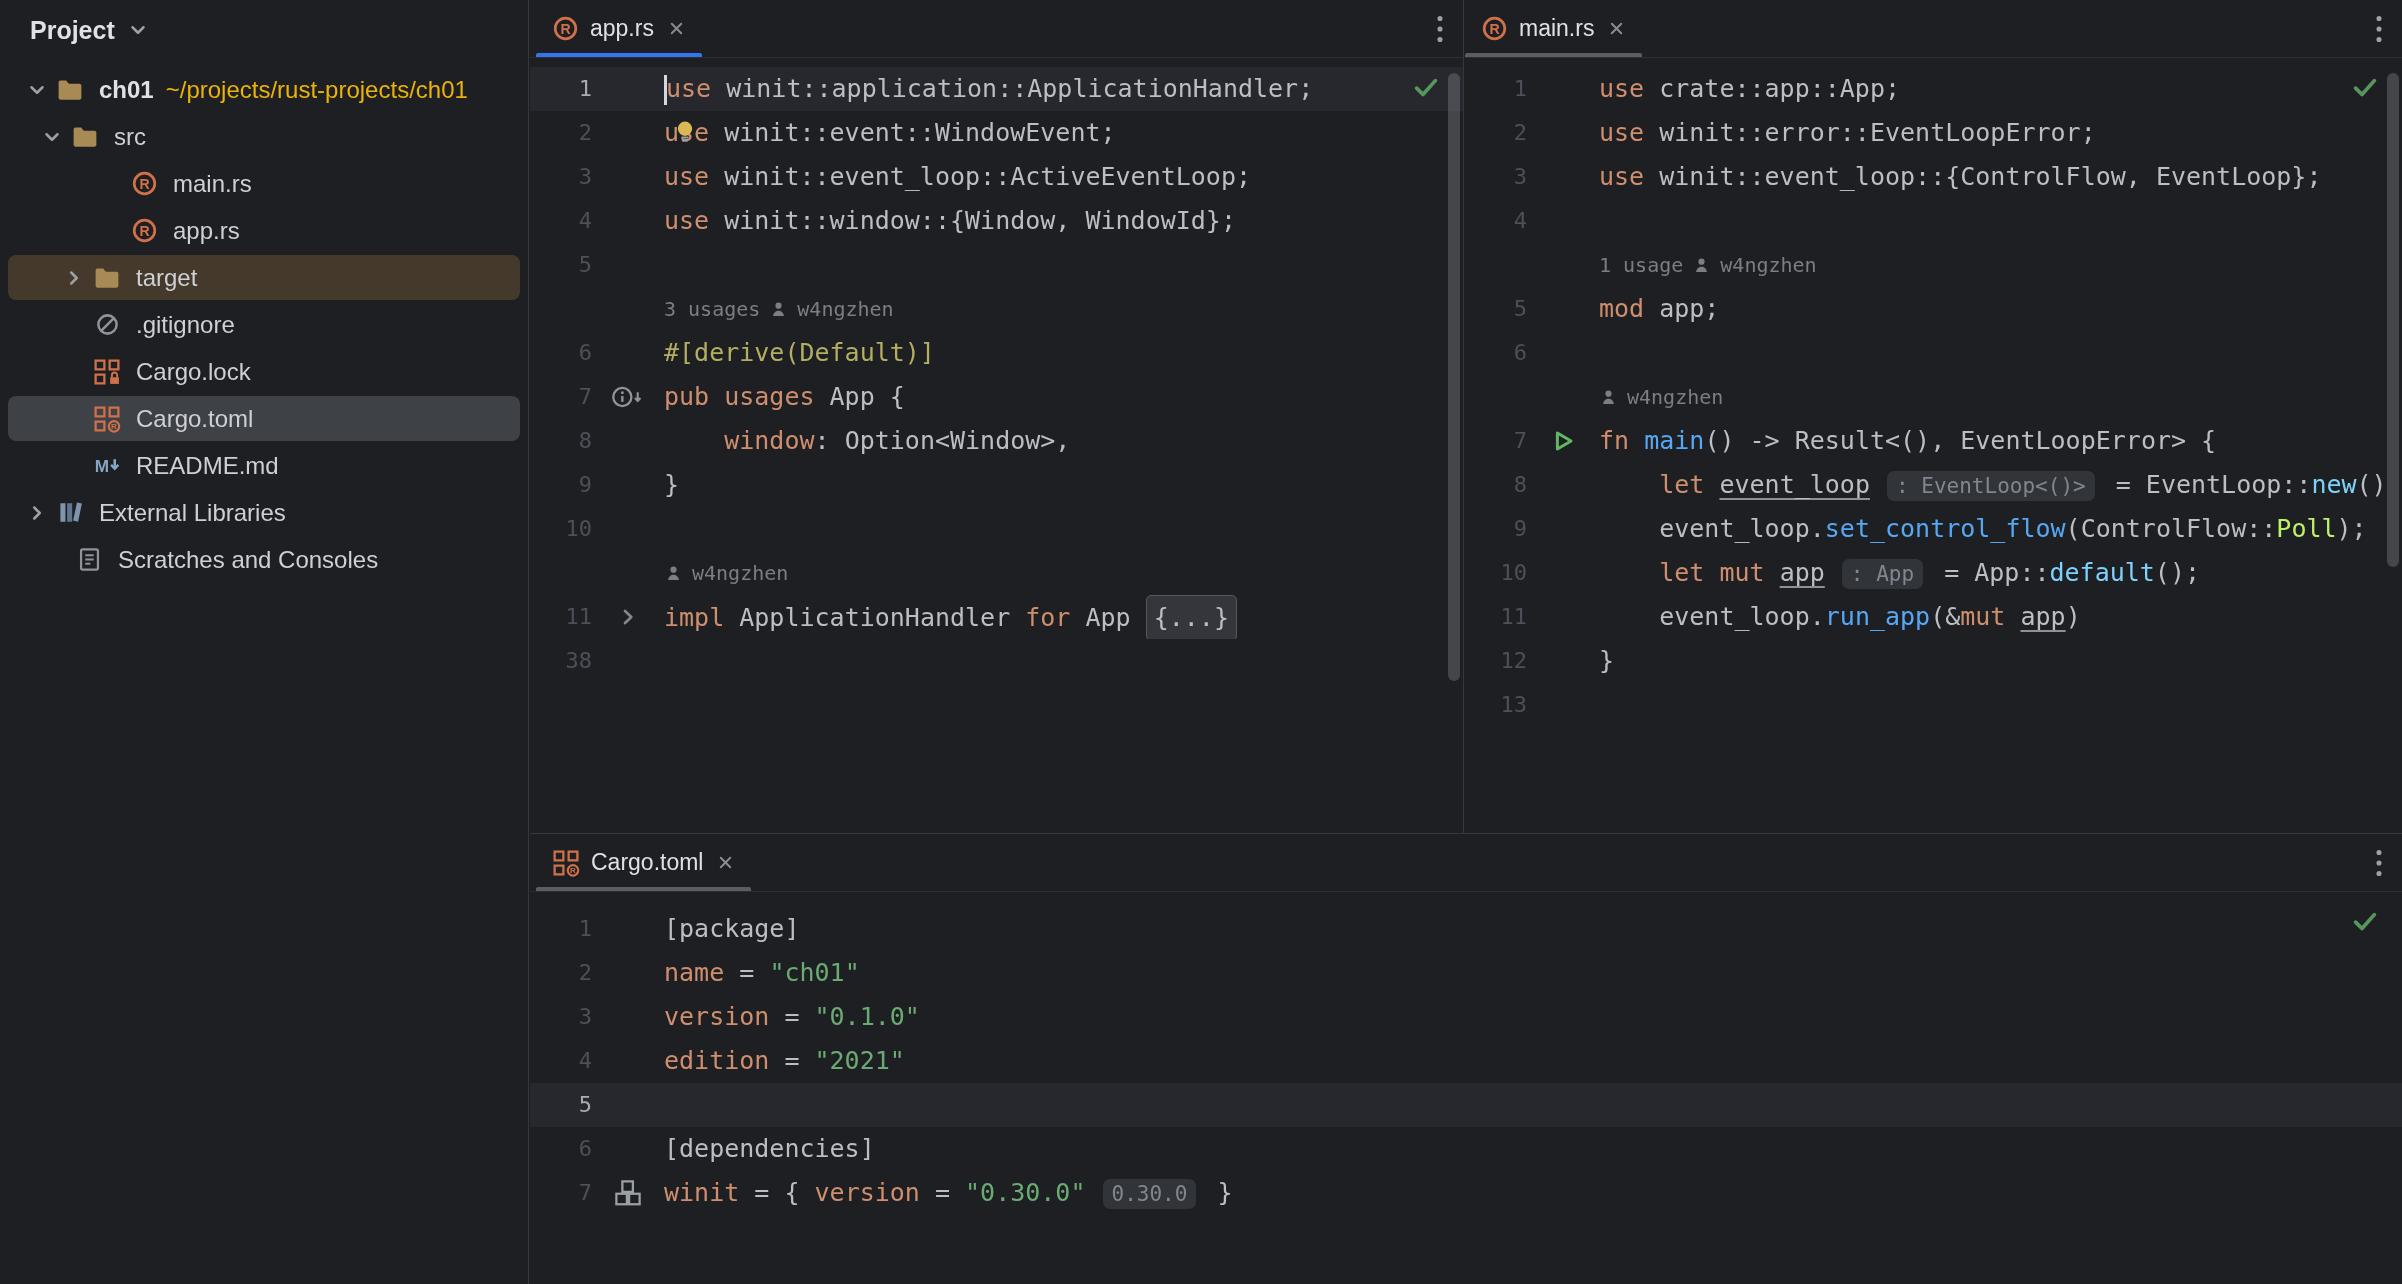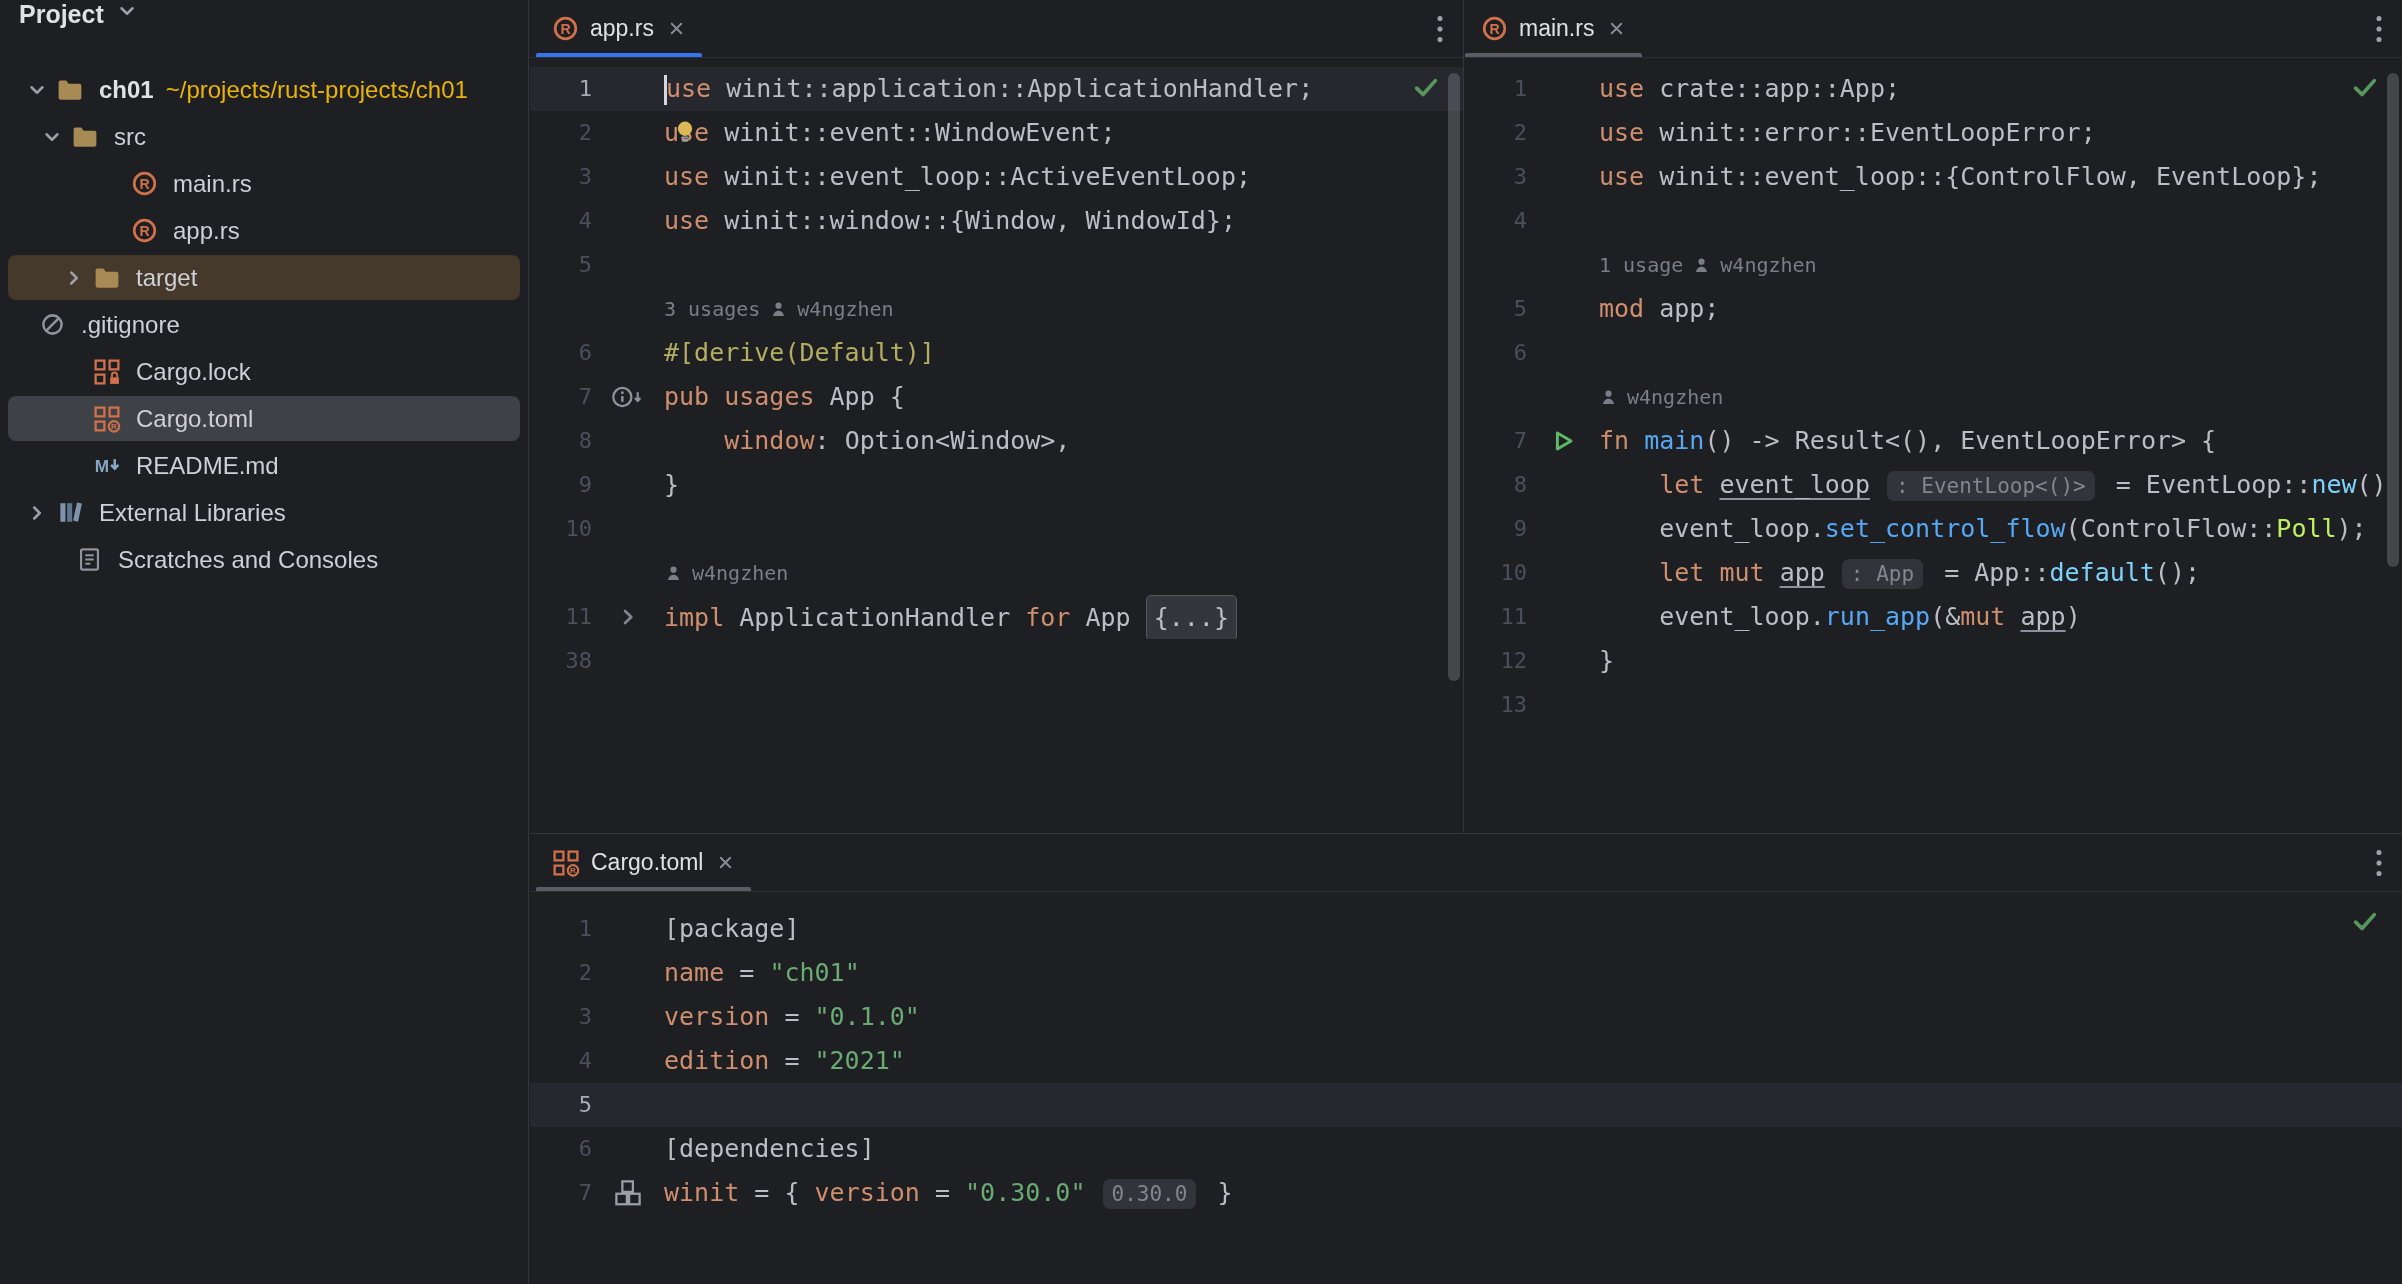--- a/index.html
+++ b/index.html
@@ -2,21 +2,21 @@
 <html><head>
 <meta charset="utf-8">
 <style>
   *{margin:0;padding:0;box-sizing:border-box}
   html,body{width:2402px;height:1284px;overflow:hidden;background:#1e1f22}
   body{font-family:"Liberation Sans",sans-serif;color:#bcbec4;position:relative}
   .app{position:absolute;inset:0;background:#1e1f22}
 
   
   .project-panel{position:absolute;left:0;top:0;bottom:0;width:529px;background:#1e1f22;border-right:1px solid #35373b}
-  .panel-header{height:60px;display:flex;align-items:flex-start;gap:12px;padding-left:19px}
+  .panel-header{height:60px;display:flex;align-items:center;gap:12px;padding-left:30px}
   .panel-title{font-size:25px;font-weight:bold;color:#dfe1e5}
   .tree{position:absolute;top:66px;left:0;right:0;overflow:hidden}
   .trow{height:47px;display:flex;align-items:center;font-size:24px;color:#ced0d6;position:relative;white-space:nowrap;overflow:hidden}
   .trow>*{position:relative;z-index:1}
   .rowbg{position:absolute;left:8px;right:8px;top:1px;bottom:1px;border-radius:8px;z-index:0}
   .rowbg.selected{background:#3e4145}
   .rowbg.excluded{background:#45392b}
   .chevslot{width:37px;flex:none;display:flex;align-items:center;justify-content:center}
   .ticon{width:30px;flex:none;margin-right:14px;display:flex;align-items:center;justify-content:center}
   .tlabel.bold{font-weight:bold;color:#dfe1e5}
@@ -135,21 +135,21 @@
               <path d="M6 4l4 4-4 4" fill="none" stroke="#9da0a8" stroke-width="1.8" stroke-linecap="round" stroke-linejoin="round"></path>
             </svg>
           </span>
           <span class="ticon">
             <svg width="28" height="28" viewBox="0 0 16 16">
               <path d="M1.5 3.6c0-.6.5-1.1 1.1-1.1h3.2l1.5 1.9h6.1c.6 0 1.1.5 1.1 1.1v6.9c0 .6-.5 1.1-1.1 1.1H2.6c-.6 0-1.1-.5-1.1-1.1z" fill="#a88b54"></path>
             </svg>
           </span>
           <span class="tlabel">target</span>
         </div>
-        <div class="trow" style="">
+        <div class="trow" style="padding-left: 55px;">
           <span class="chevslot"></span>
           <span class="ticon">
             <svg width="27" height="27" viewBox="0 0 16 16">
               <circle cx="8" cy="8" r="5.4" fill="none" stroke="#8f939b" stroke-width="1.5"></circle>
               <path d="M4.4 11.6L11.6 4.4" stroke="#8f939b" stroke-width="1.5"></path>
             </svg>
           </span>
           <span class="tlabel">.gitignore</span>
         </div>
         <div class="trow" style="padding-left: 55px;">

